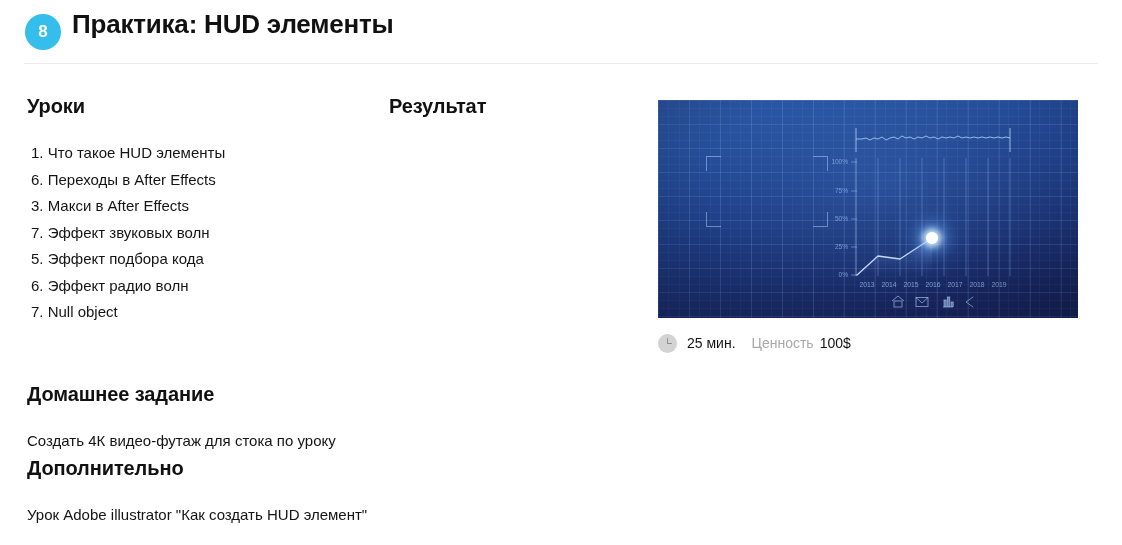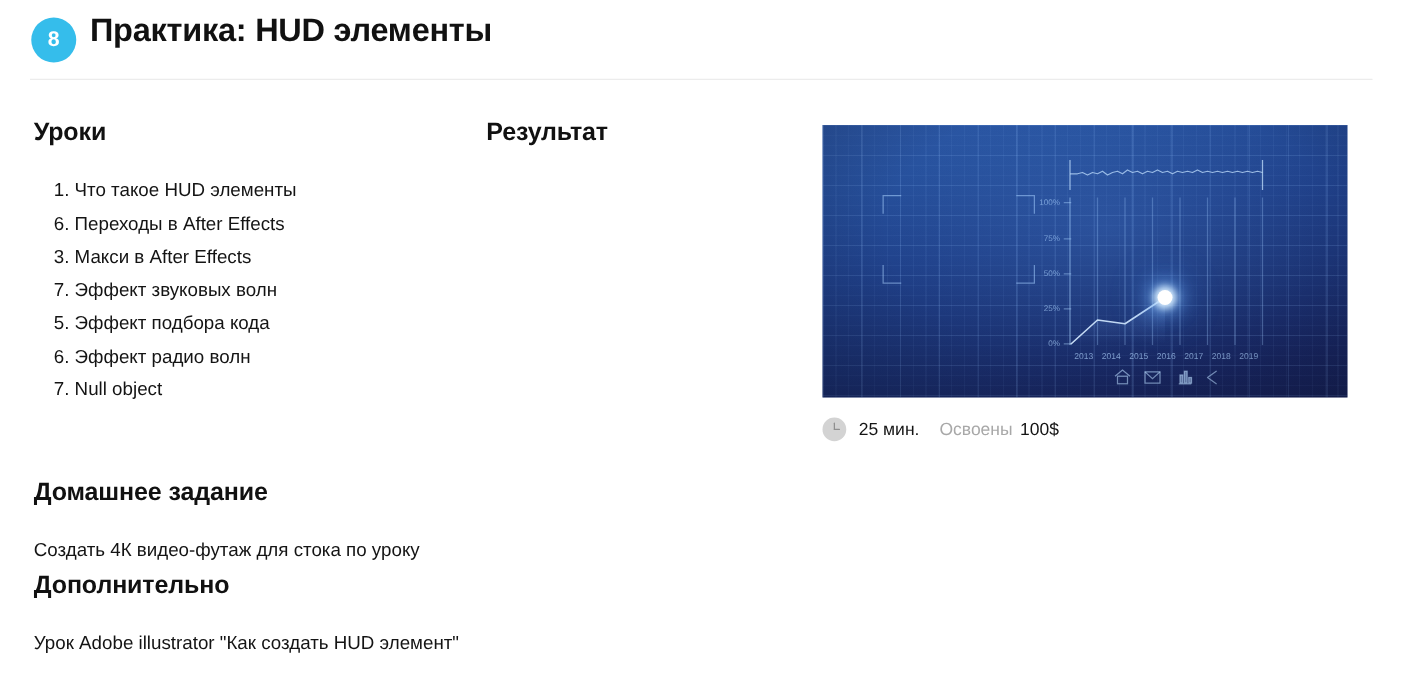--- a/index.html
+++ b/index.html
@@ -73,21 +73,21 @@
 
   .section-heading {
     font-size: 20px;
     font-weight: bold;
     color: #111111;
     margin: 0 0 22px 0;
     letter-spacing: -0.1px;
   }
   .lesson-list {
     list-style: none;
-    margin: 16px;
+    margin: 4px;
     padding: 0;
   }
   .lesson-list li {
     font-size: 15px;
     line-height: 26.5px;
     color: #141414;
     white-space: nowrap;
   }
   .result-text p {
     margin: 0;
@@ -348,21 +348,21 @@
     </svg>
 
     <div class="vignette"></div>
     <div class="glow-dot"></div>
   </div>
 </div>
 
 <div class="video-meta">
   <span class="clock-icon"></span>
   <span class="meta-duration">25 мин.</span>
-  <span class="meta-value-label">Освоены</span>
+  <span class="meta-value-label">Ценность</span>
   <span class="meta-value-amount">100$</span>
 </div>
 
 <div class="block-homework">
   <h2 class="section-heading">Домашнее задание</h2>
   <p class="block-body">Создать 4К видео-футаж для стока по уроку</p>
 </div>
 
 <div class="block-extra">
   <h2 class="section-heading">Дополнительно</h2>

